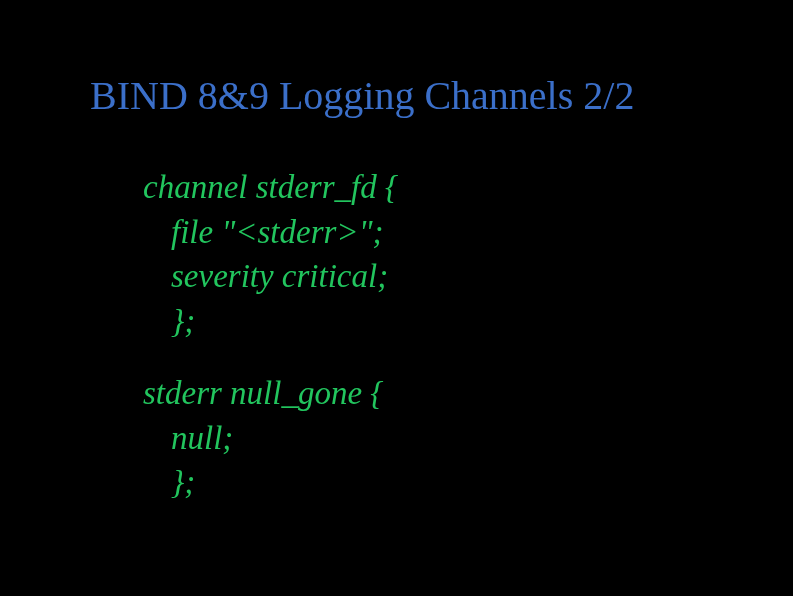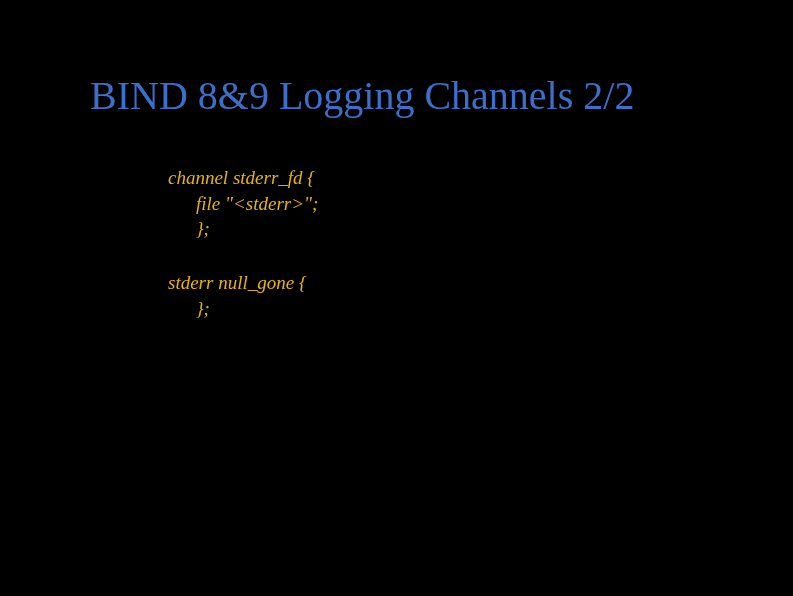--- a/index.html
+++ b/index.html
@@ -23,23 +23,23 @@
     font-weight: normal;
     position: absolute;
     top: 72px;
     left: 90px;
     right: 60px;
     white-space: nowrap;
   }
   .body {
     position: absolute;
     top: 165px;
-    left: 168px;
-    color: #eab308;
-    font-size: 19px;
+    left: 143px;
+    color: #22c55e;
+    font-size: 33px;
     font-style: italic;
     line-height: 1.35;
   }
   .indent {
     padding-left: 28px;
   }
   .block {
     margin-bottom: 28px;
   }
 </style>
@@ -47,22 +47,24 @@
 <body>
 
 <div class="slide">
   <div class="title">BIND 8&amp;9 Logging Channels 2/2</div>
 
   <div class="body">
 
     <div class="block">
       <div>channel stderr_fd {</div>
       <div class="indent">file "&lt;stderr&gt;";</div>
+      <div class="indent">severity critical;</div>
       <div class="indent">};</div>
     </div>
 
     <div class="block">
       <div>stderr null_gone {</div>
+      <div class="indent">null;</div>
       <div class="indent">};</div>
     </div>
 
   </div>
 </div>
 
 </body></html>

